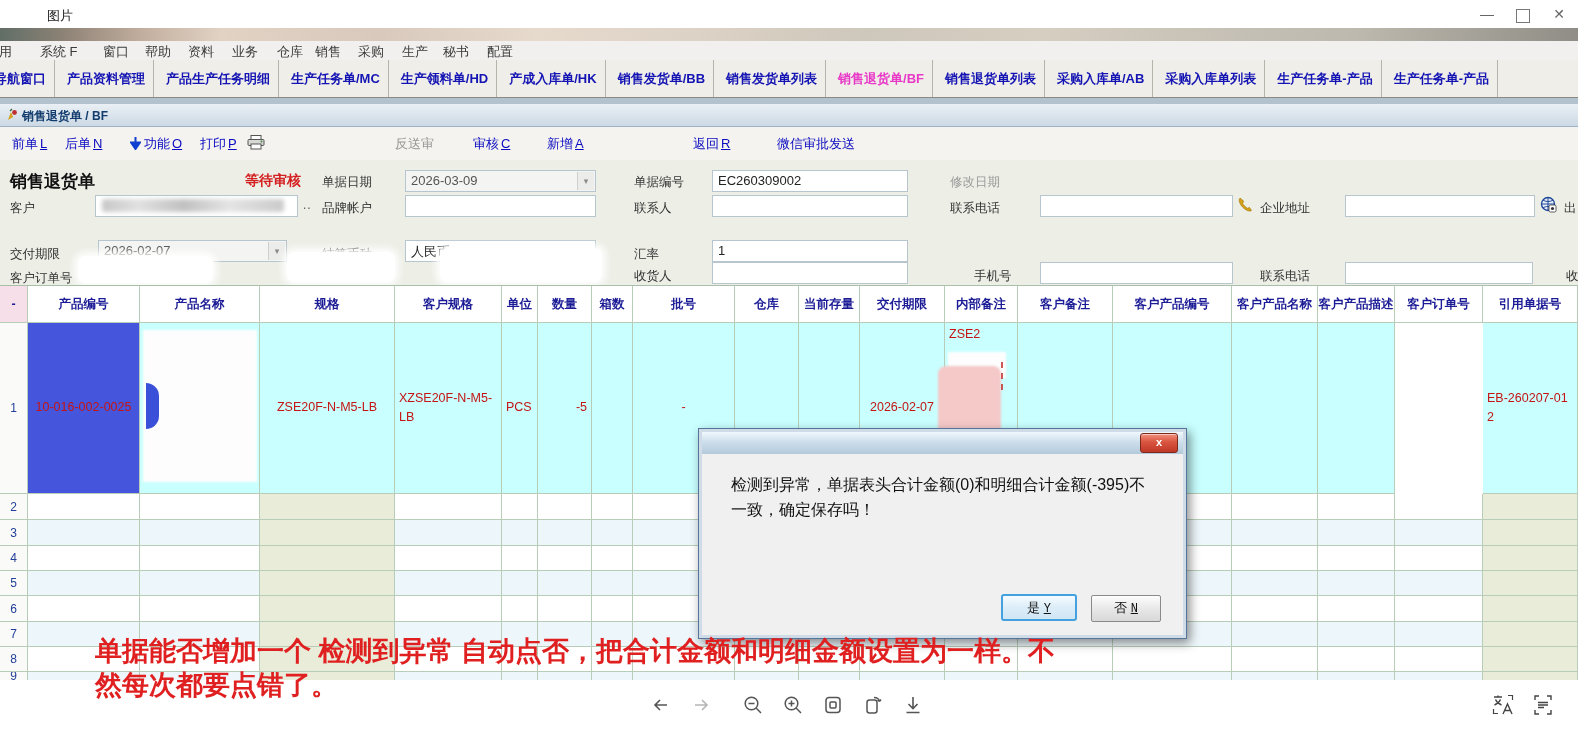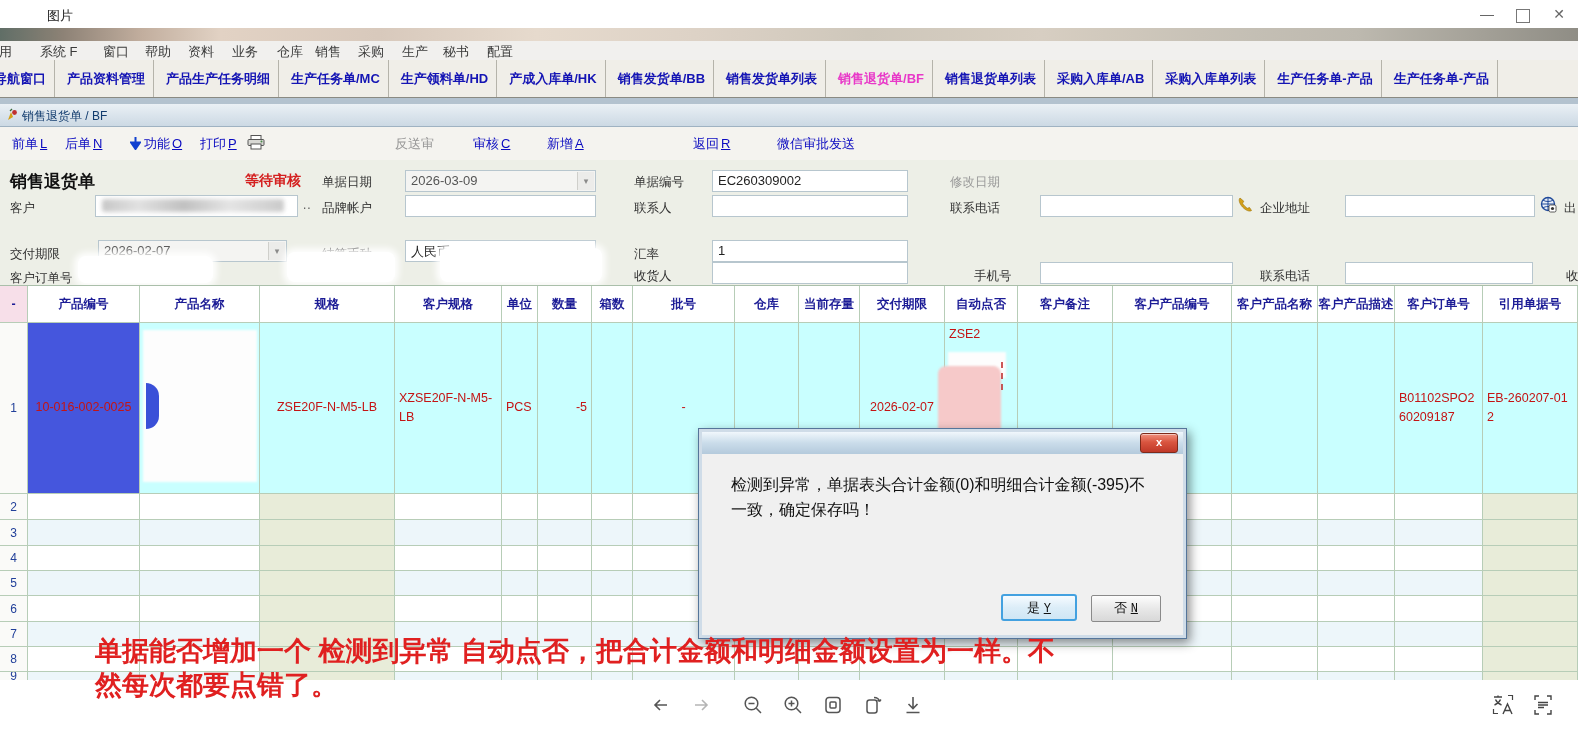--- a/index.html
+++ b/index.html
@@ -21,21 +21,21 @@
   
   .tabbar{left:0;top:60px;width:1578px;height:37px;background:#f0eee8;border-bottom:1px solid #8a8a82;
     display:flex;align-items:stretch;overflow:hidden;}
   .tab{display:flex;align-items:center;padding:0 8px;margin-left:4px;border-right:1px solid #b5b3aa;
     font-size:13px;font-weight:bold;color:#1414b4;white-space:nowrap;}
   .tab.active{color:#e838c8;}
   .bluegap{left:0;top:98px;width:1578px;height:6px;background:#b3c2cf;}
 
   
   .breadcrumb{left:0;top:104px;width:1578px;height:22px;
-    background:linear-gradient(#eaf0f5,#ccd9e4);border-bottom:1px solid #9fb2c2;}
+    background:linear-gradient(#eaf0f5,#ccd9e4);border-bottom:1px solid #9fb2c2;font-weight:bold;}
   .bc-text{left:22px;top:4px;font-size:12px;color:#123c6e;}
   .toolbar{left:0;top:127px;width:1578px;height:33px;background:#f4f3ef;border-bottom:1px solid #d6d4cc;}
   .tb-item{top:8px;font-size:13px;color:#0a0ac0;white-space:nowrap;}
   .tb-item .key{text-decoration:underline;margin-left:2px;}
   .tb-item.disabled{color:#979797;}
 
   
   .formarea{left:0;top:160px;width:1578px;height:125px;background:#edefe7;}
   .form-title{left:10px;top:10px;font-size:17px;font-weight:bold;color:#111;}
   .status{left:245px;top:12px;font-size:14px;font-weight:bold;color:#d42020;}
@@ -248,21 +248,21 @@
       <div class="cell hcell" style="left: 140px; top: 0px; width: 120px; height: 37px;">产品名称</div>
       <div class="cell hcell" style="left: 260px; top: 0px; width: 135px; height: 37px;">规格</div>
       <div class="cell hcell" style="left: 395px; top: 0px; width: 107px; height: 37px;">客户规格</div>
       <div class="cell hcell" style="left: 502px; top: 0px; width: 36px; height: 37px;">单位</div>
       <div class="cell hcell" style="left: 538px; top: 0px; width: 54px; height: 37px;">数量</div>
       <div class="cell hcell" style="left: 592px; top: 0px; width: 41px; height: 37px;">箱数</div>
       <div class="cell hcell" style="left: 633px; top: 0px; width: 102px; height: 37px;">批号</div>
       <div class="cell hcell" style="left: 735px; top: 0px; width: 64px; height: 37px;">仓库</div>
       <div class="cell hcell" style="left: 799px; top: 0px; width: 61px; height: 37px;">当前存量</div>
       <div class="cell hcell" style="left: 860px; top: 0px; width: 85px; height: 37px;">交付期限</div>
-      <div class="cell hcell" style="left: 945px; top: 0px; width: 73px; height: 37px;">自动点否</div>
+      <div class="cell hcell" style="left: 945px; top: 0px; width: 73px; height: 37px;">内部备注</div>
       <div class="cell hcell" style="left: 1018px; top: 0px; width: 95px; height: 37px; font-family: Liberation Serif, serif;">客户备注</div>
       <div class="cell hcell" style="left: 1113px; top: 0px; width: 119px; height: 37px;">客户产品编号</div>
       <div class="cell hcell" style="left: 1232px; top: 0px; width: 86px; height: 37px;">客户产品名称</div>
       <div class="cell hcell" style="left: 1318px; top: 0px; width: 77px; height: 37px;">客户产品描述</div>
       <div class="cell hcell" style="left: 1395px; top: 0px; width: 88px; height: 37px;">客户订单号</div>
       <div class="cell hcell" style="left: 1483px; top: 0px; width: 95px; height: 37px;">引用单据号</div>
       <div class="cell rownum" style="left: 0px; top: 37px; width: 28px; height: 171px;">1</div>
       <div class="cell r1cell sel" style="left: 28px; top: 37px; width: 112px; height: 171px;">10-016-002-0025</div>
       <div class="cell r1cell" style="left: 140px; top: 37px; width: 120px; height: 171px;"></div>
       <div class="cell r1cell center" style="left: 260px; top: 37px; width: 135px; height: 171px;">ZSE20F-N-M5-LB</div>
@@ -272,21 +272,20 @@
       <div class="cell r1cell" style="left: 592px; top: 37px; width: 41px; height: 171px;"></div>
       <div class="cell r1cell center" style="left: 633px; top: 37px; width: 102px; height: 171px;">-</div>
       <div class="cell r1cell" style="left: 735px; top: 37px; width: 64px; height: 171px;"></div>
       <div class="cell r1cell" style="left: 799px; top: 37px; width: 61px; height: 171px;"></div>
       <div class="cell r1cell center" style="left: 860px; top: 37px; width: 85px; height: 171px;">2026-02-07</div>
       <div class="cell r1cell top" style="left: 945px; top: 37px; width: 73px; height: 171px;">ZSE2</div>
       <div class="cell r1cell" style="left: 1018px; top: 37px; width: 95px; height: 171px;"></div>
       <div class="cell r1cell" style="left: 1113px; top: 37px; width: 119px; height: 171px;"></div>
       <div class="cell r1cell" style="left: 1232px; top: 37px; width: 86px; height: 171px;"></div>
       <div class="cell r1cell" style="left: 1318px; top: 37px; width: 77px; height: 171px;"></div>
-      <div class="cell r1cell" style="left: 1395px; top: 37px; width: 88px; height: 171px;">B01102SPO260209187</div>
       <div class="cell r1cell" style="left: 1483px; top: 37px; width: 95px; height: 171px;">EB-260207-012</div>
       <div class="cell rownum" style="left: 0px; top: 208px; width: 28px; height: 26px;">2</div>
       <div class="cell ecell" style="left: 28px; top: 208px; width: 112px; height: 26px;"></div>
       <div class="cell ecell" style="left: 140px; top: 208px; width: 120px; height: 26px;"></div>
       <div class="cell ecell greencol" style="left: 260px; top: 208px; width: 135px; height: 26px;"></div>
       <div class="cell ecell" style="left: 395px; top: 208px; width: 107px; height: 26px;"></div>
       <div class="cell ecell" style="left: 502px; top: 208px; width: 36px; height: 26px;"></div>
       <div class="cell ecell" style="left: 538px; top: 208px; width: 54px; height: 26px;"></div>
       <div class="cell ecell" style="left: 592px; top: 208px; width: 41px; height: 26px;"></div>
       <div class="cell ecell" style="left: 633px; top: 208px; width: 102px; height: 26px;"></div>

